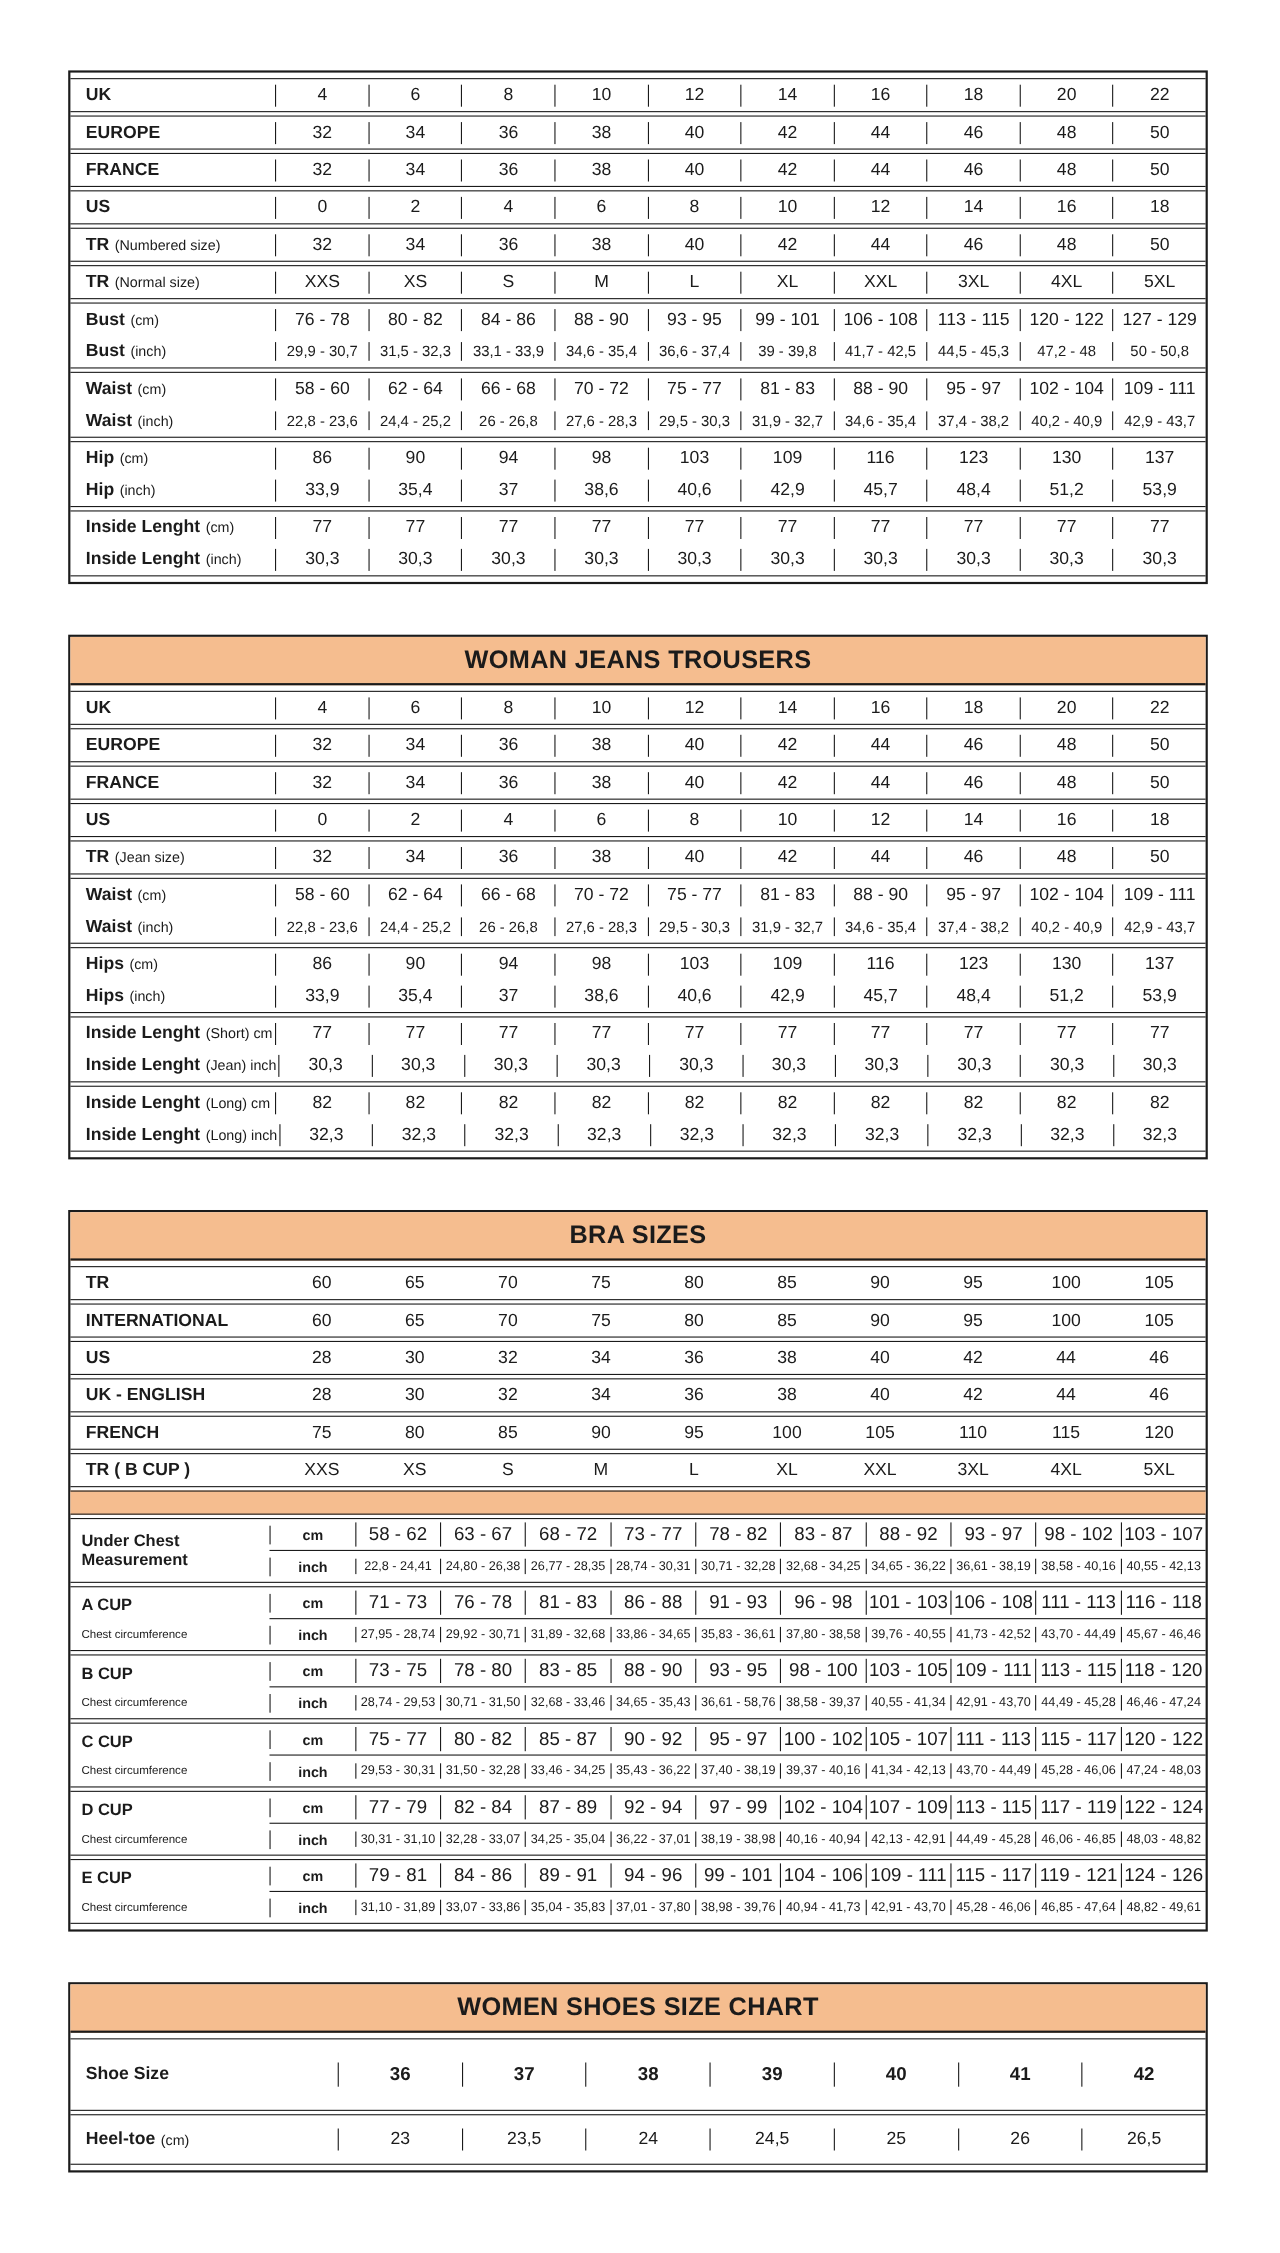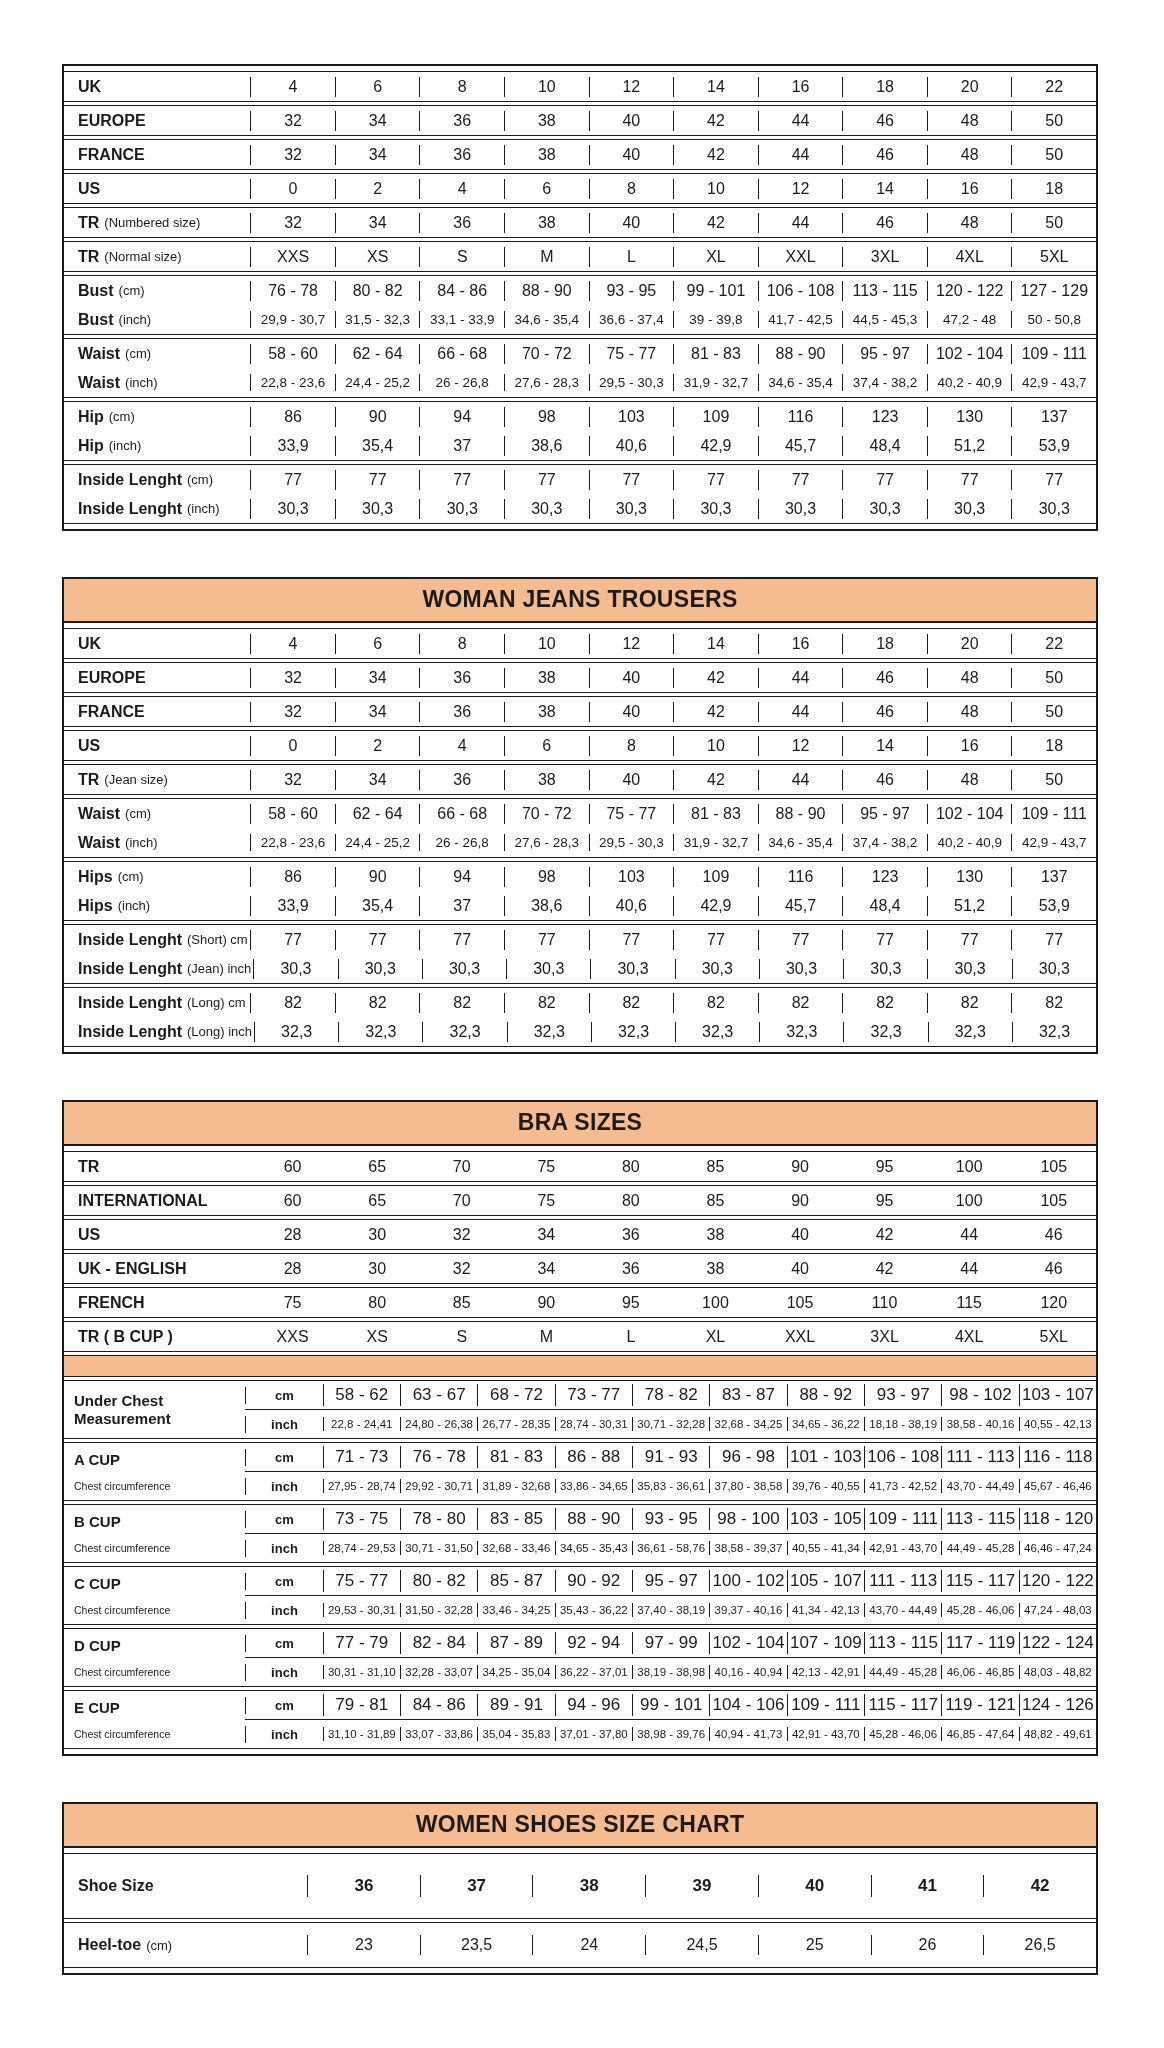--- a/index.html
+++ b/index.html
@@ -687,21 +687,21 @@
             </div>
             <div class="row inch">
               <div class="cell unit-cell" style="flex: 0 0 8.5%;">inch</div>
               <div class="cell val">22,8 - 24,41</div>
               <div class="cell val">24,80 - 26,38</div>
               <div class="cell val">26,77 - 28,35</div>
               <div class="cell val">28,74 - 30,31</div>
               <div class="cell val">30,71 - 32,28</div>
               <div class="cell val">32,68 - 34,25</div>
               <div class="cell val">34,65 - 36,22</div>
-              <div class="cell val">18,18 - 38,19</div>
+              <div class="cell val">36,61 - 38,19</div>
               <div class="cell val">38,58 - 40,16</div>
               <div class="cell val">40,55 - 42,13</div>
             </div>
           </div>
         </div>
         <div class="cup-group">
           <div class="cup-label" style="flex: 0 0 13.5%;">
             <div class="cup-main">A CUP</div>
             <div class="cup-sub">Chest circumference</div>
           </div>

